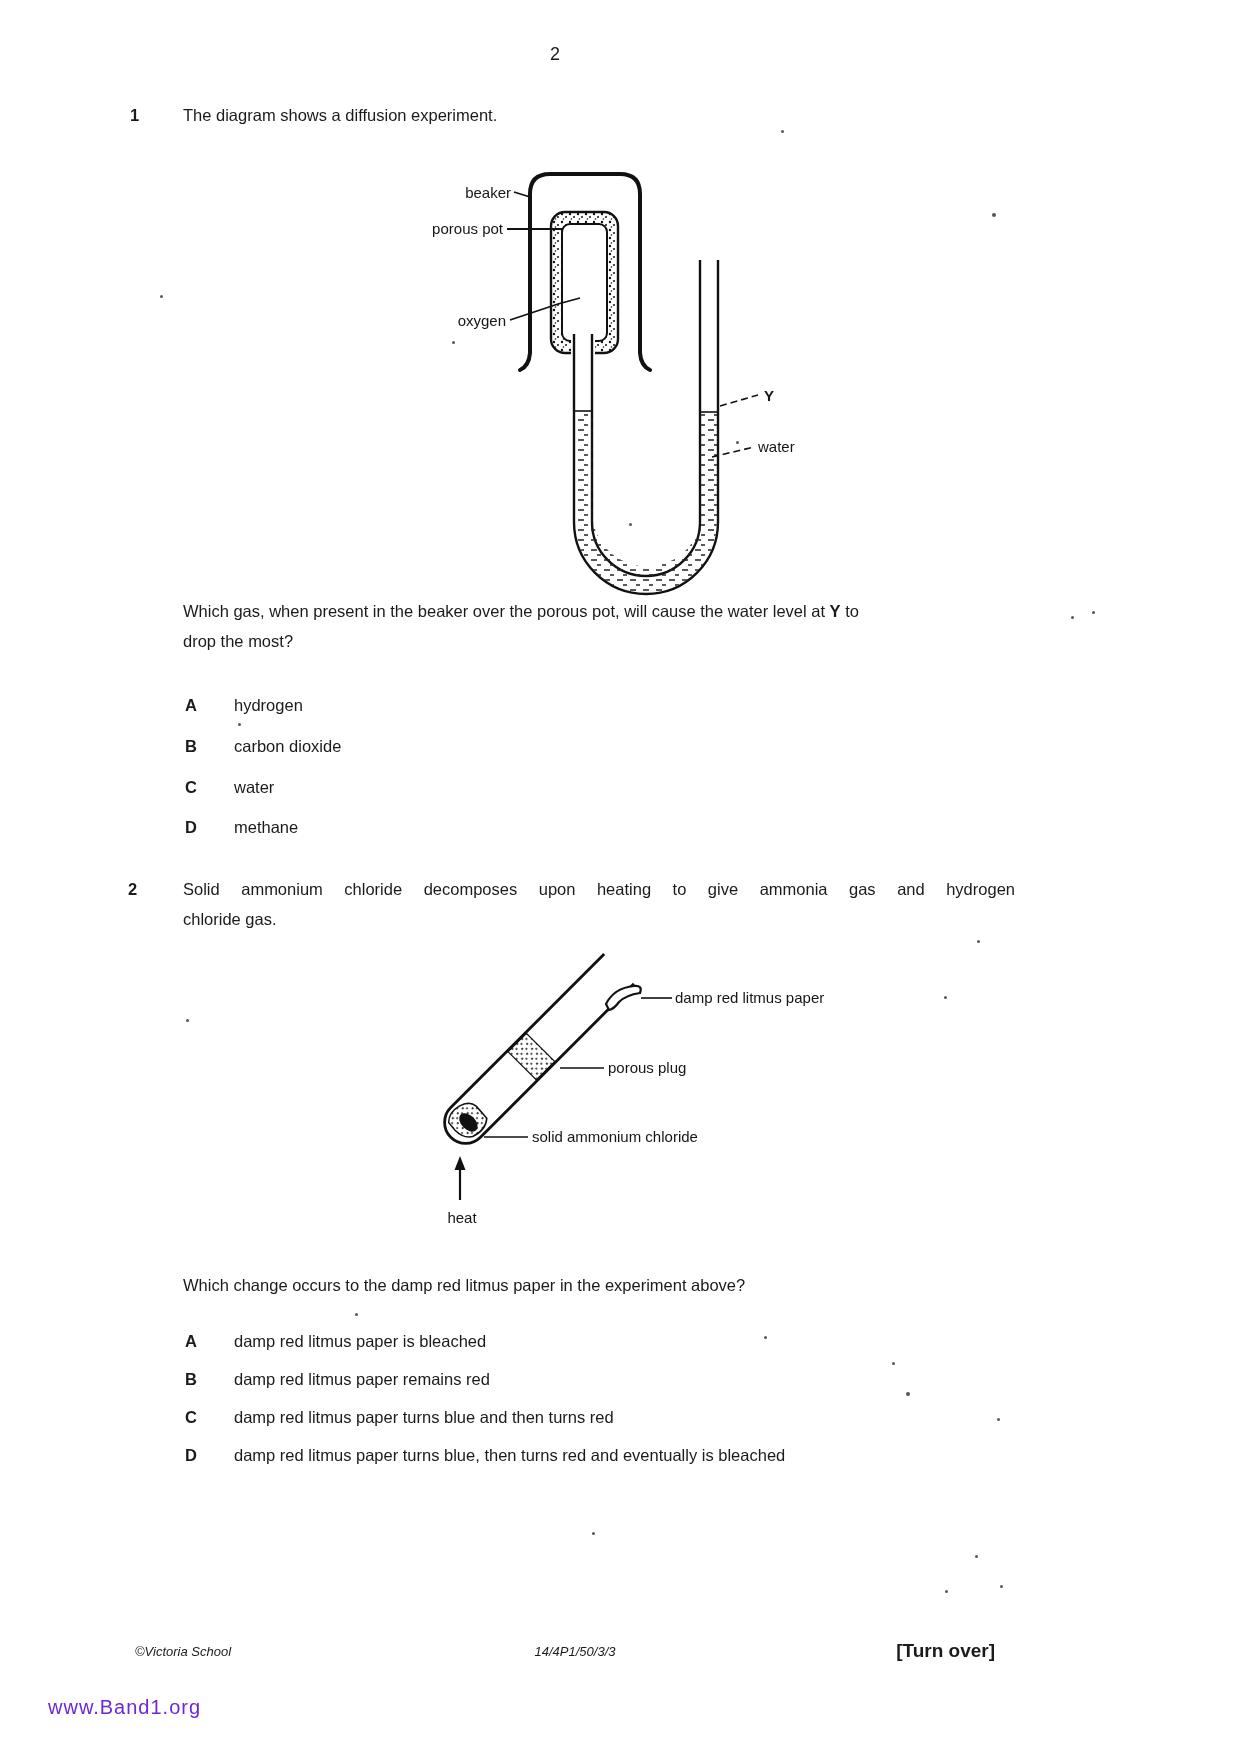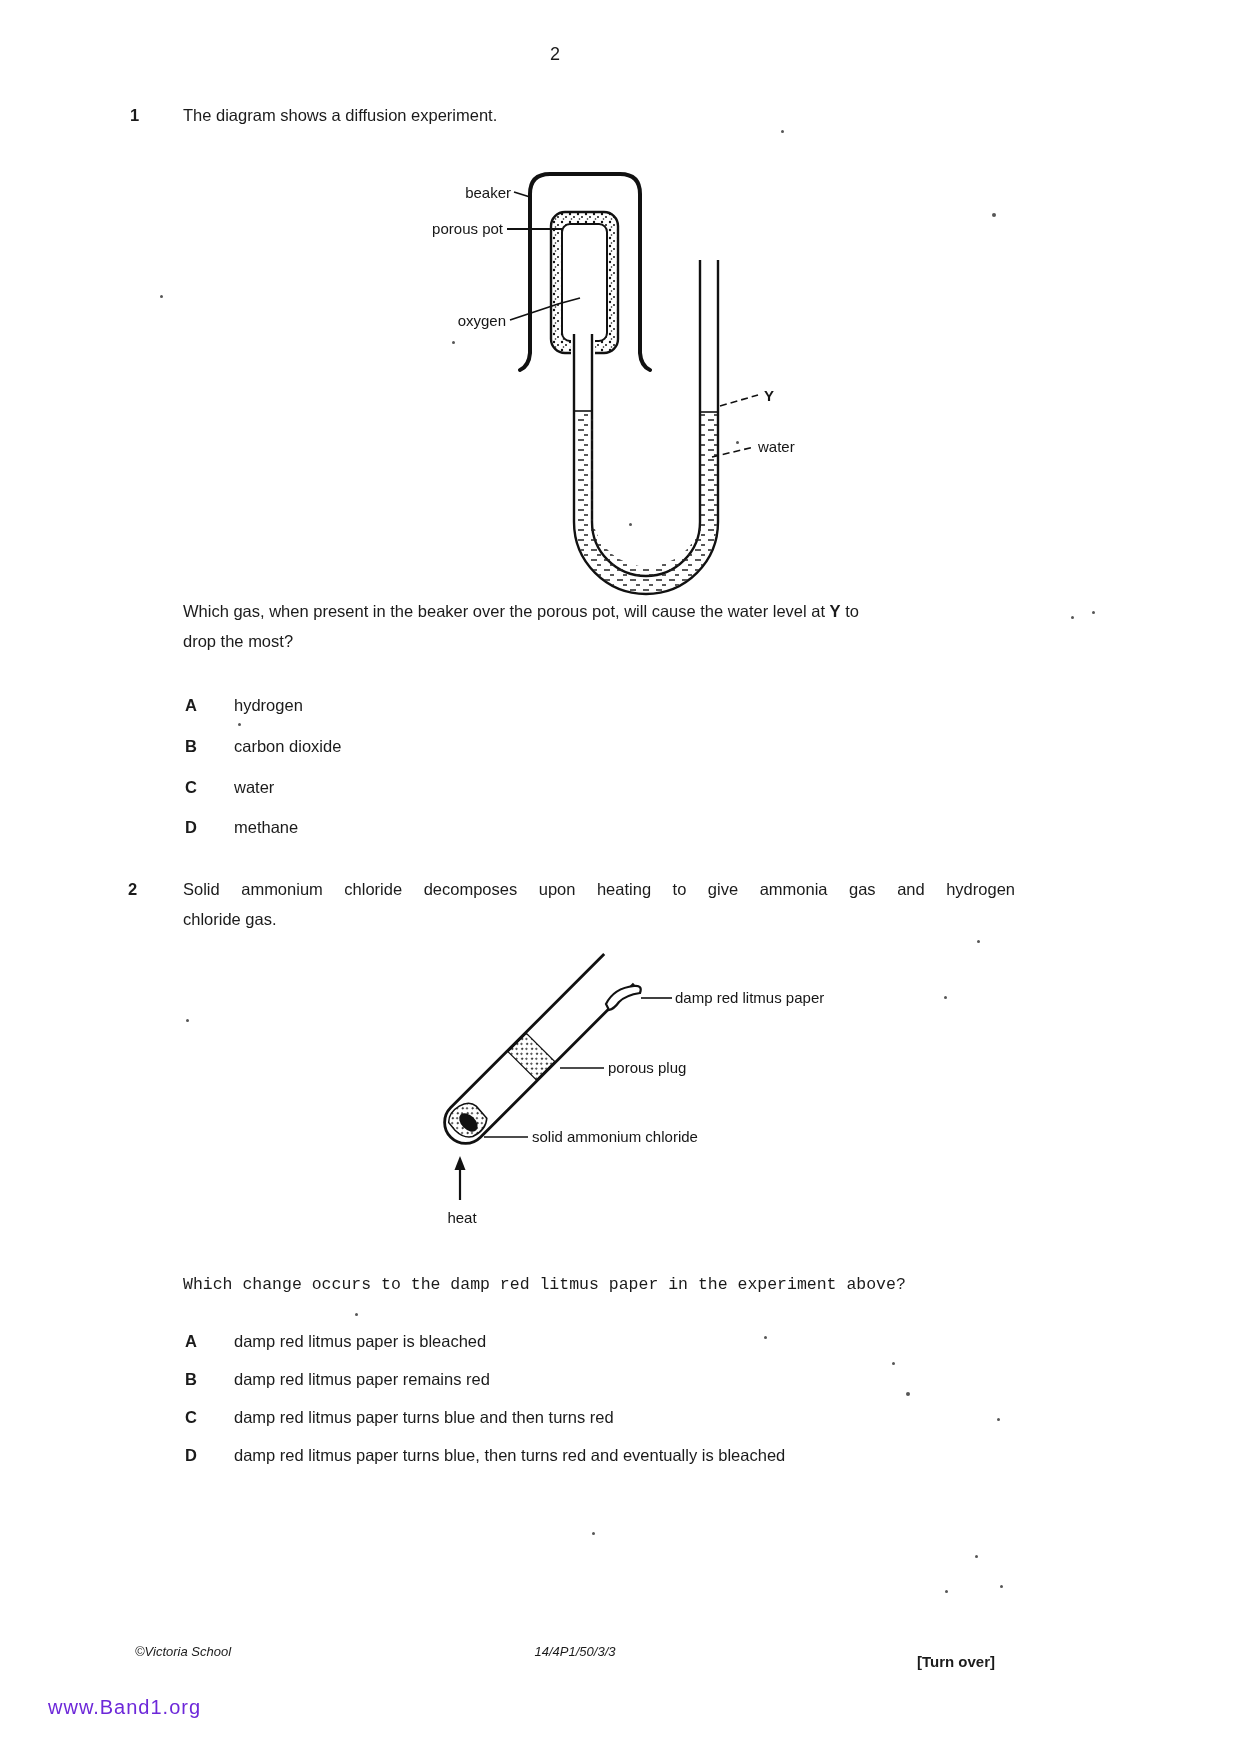--- a/index.html
+++ b/index.html
@@ -10,21 +10,21 @@
     overflow:hidden;
   }
   .abs{position:absolute;}
   .body-text{font-size:16.5px;line-height:30px;}
   .qnum{font-weight:bold;}
   .opt-row{position:absolute;left:185px;width:920px;font-size:16.5px;}
   .opt-letter{display:inline-block;width:49px;font-weight:bold;}
   .justify-line{text-align:justify;text-align-last:justify;}
   .page-number{font-size:18px;}
   .footer-text{font-size:13px;font-style:italic;}
-  .turn-over{font-size:15px;font-weight:bold;margin-top:13px;}
+  .turn-over{font-size:19px;font-weight:bold;}
   .watermark{font-size:20px;font-family:Liberation Sans, sans-serif;color:#6d28d9;letter-spacing:1px;}
   svg text{font-family:"Liberation Sans",sans-serif;font-size:15px;fill:#161616;}
   .speck{position:absolute;background:#2c2c2c;border-radius:50%;width:3px;height:3px;opacity:.8;}
 </style>
 </head>
 <body>
 
 <div class="page">
 
   <div class="abs page-number" style="left:500px;top:44px;width:110px;text-align:center;">2</div>
@@ -127,21 +127,21 @@
     <line x1="104" y1="199" x2="148" y2="199" stroke="#111" stroke-width="1.6"></line>
     <text x="152" y="204">solid ammonium chloride</text>
 
     <g>
       <line x1="80" y1="262" x2="80" y2="228" stroke="#111" stroke-width="2.2"></line>
       <polygon points="80,218 74.5,232 85.5,232" fill="#111"></polygon>
     </g>
     <text x="82" y="285" text-anchor="middle">heat</text>
   </svg>
 
-  <div class="abs body-text" style="left:183px;top:1270px;width:850px;font-family:Liberation Mono, monospace;">Which change occurs to the damp red litmus paper in the experiment above?</div>
+  <div class="abs body-text" style="left:183px;top:1270px;width:850px;">Which change occurs to the damp red litmus paper in the experiment above?</div>
 
   <div class="opt-row" style="top:1370px;">
     <span class="opt-letter">B</span><span>damp red litmus paper remains red</span>
   </div>
   <div class="opt-row" style="top:1332px;">
     <span class="opt-letter">A</span><span>damp red litmus paper is bleached</span>
   </div>
   <div class="opt-row" style="top:1408px;">
     <span class="opt-letter">C</span><span>damp red litmus paper turns blue and then turns red</span>
   </div>

